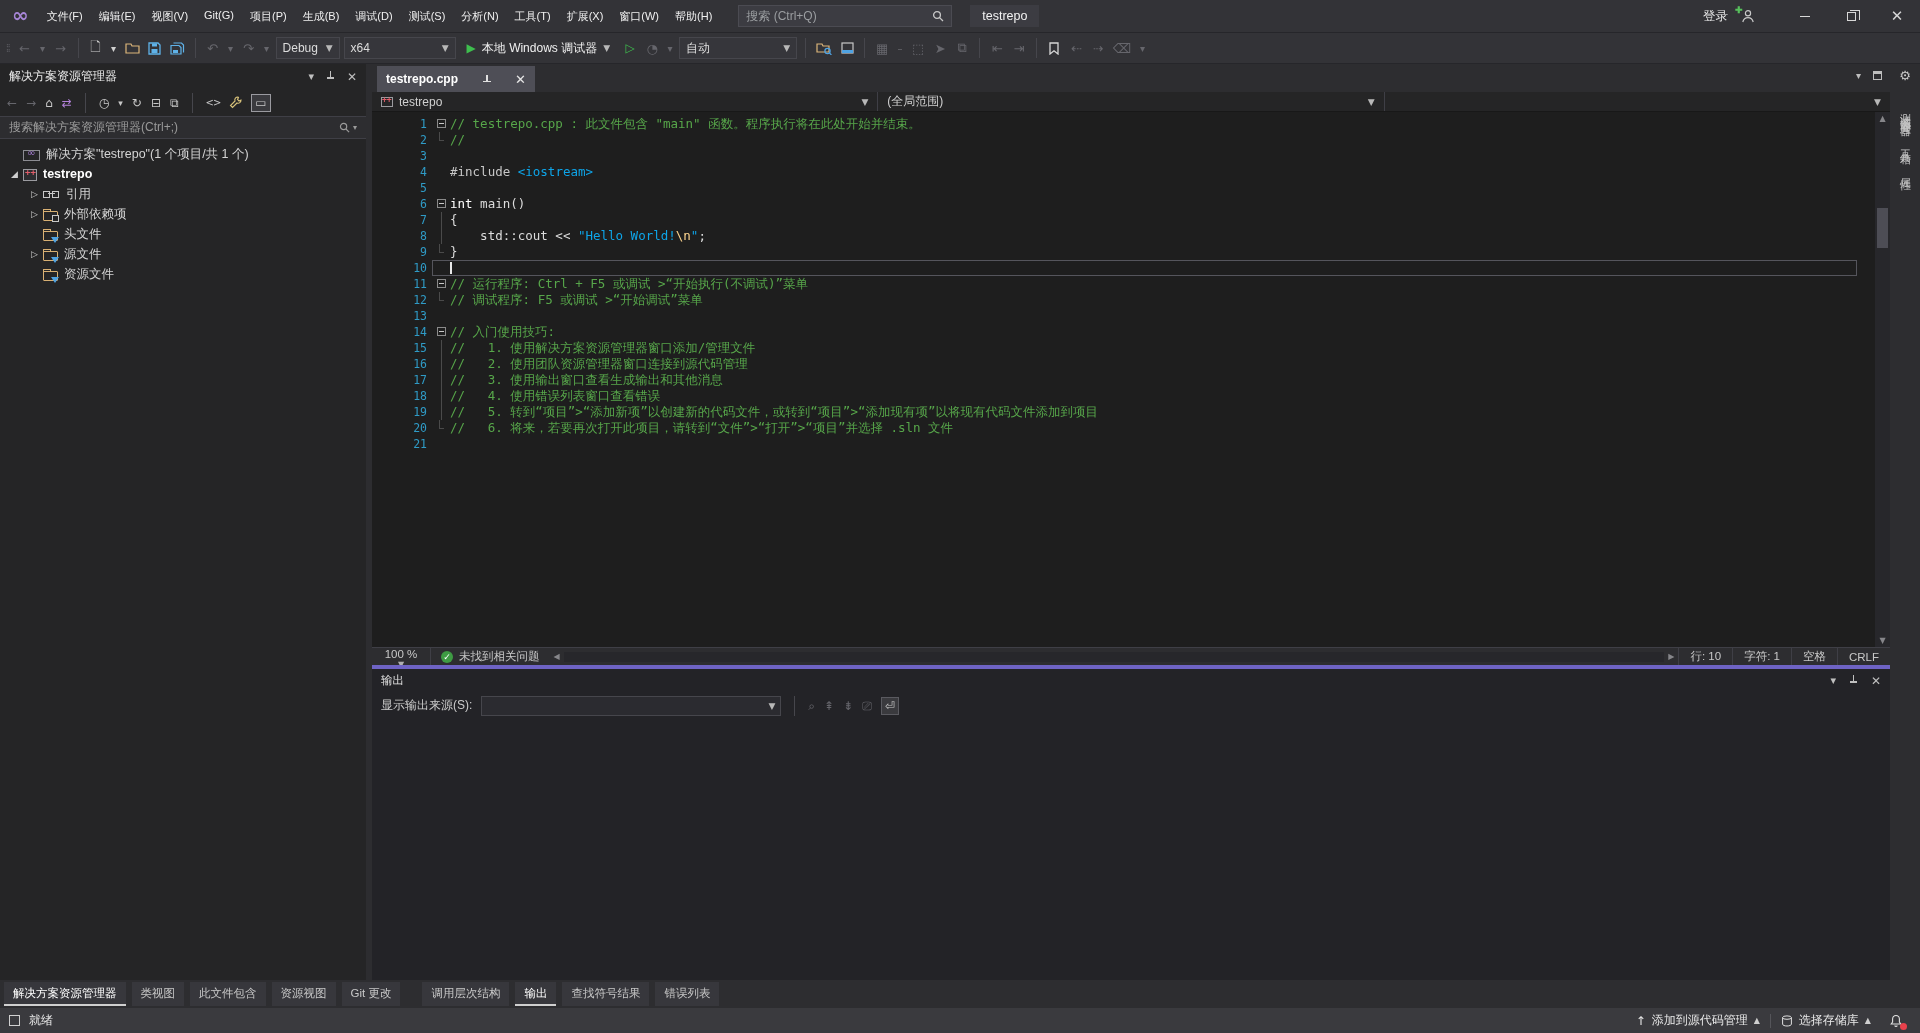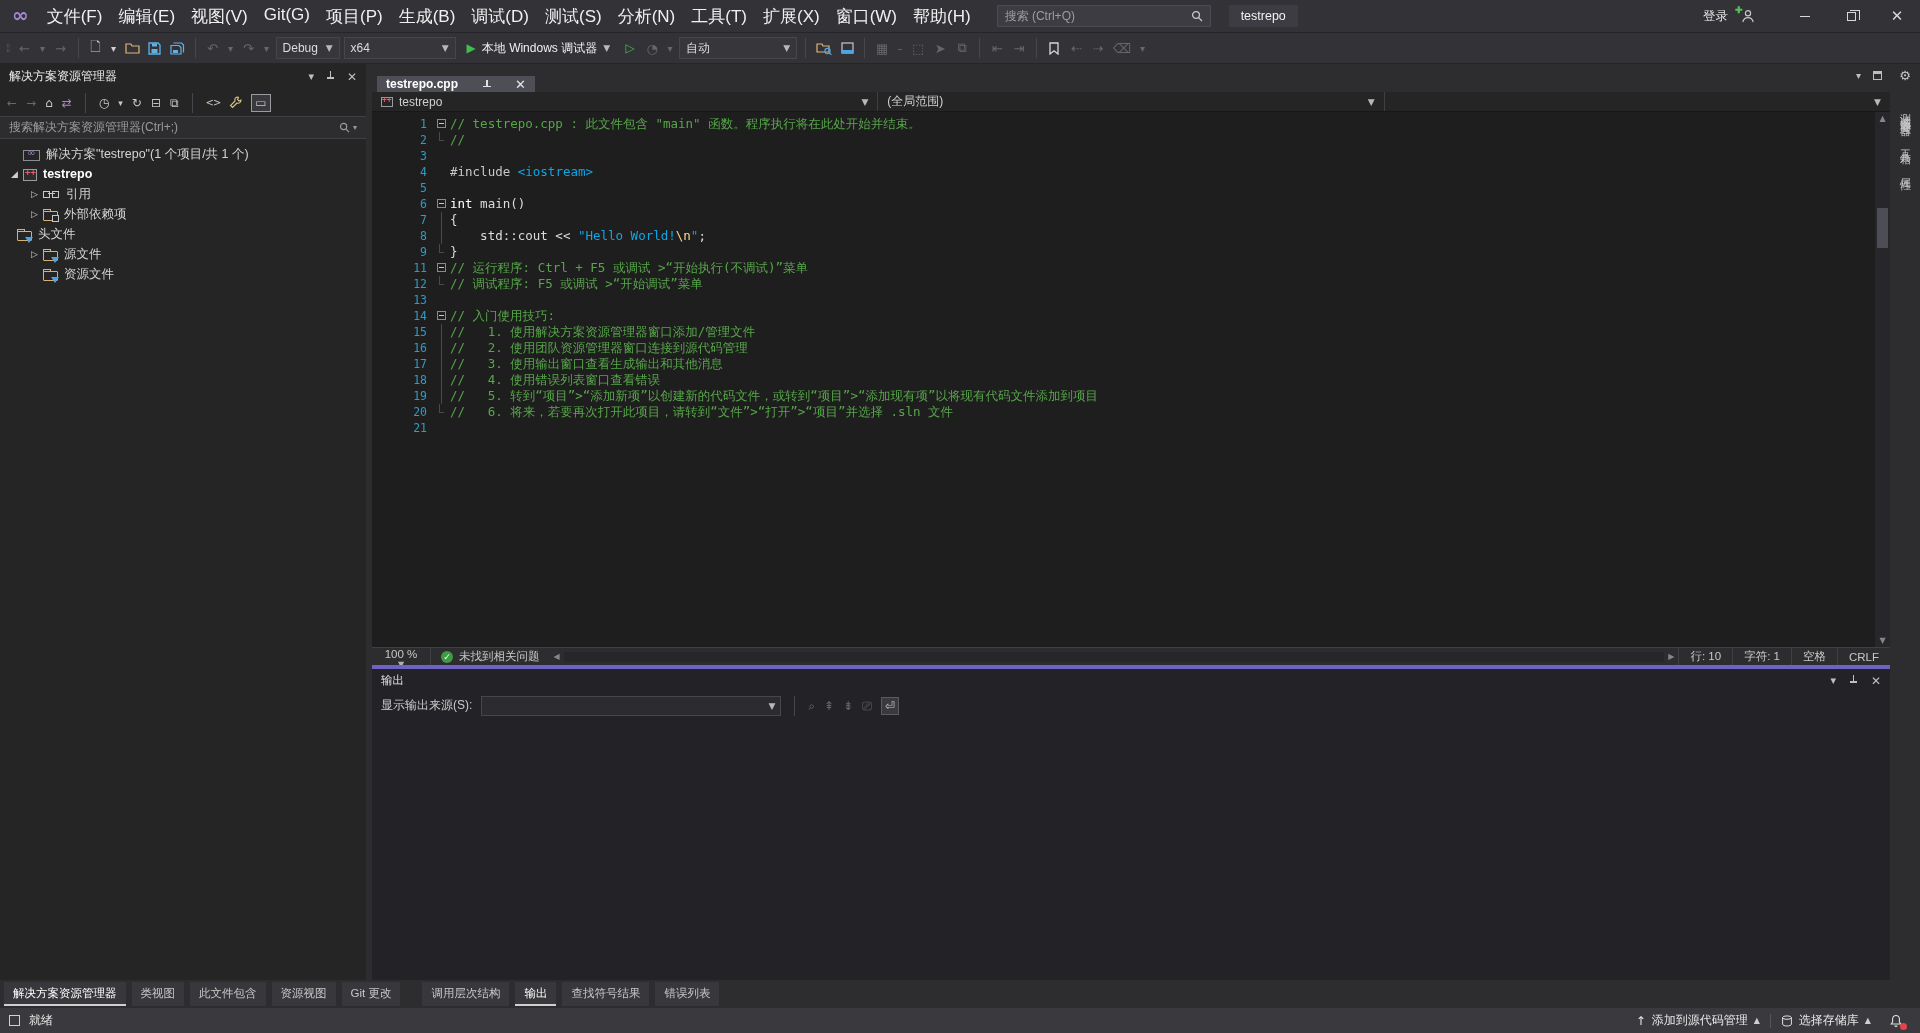--- a/index.html
+++ b/index.html
@@ -3,21 +3,21 @@
 <meta charset="utf-8">
 <style>
   html,body{margin:0;padding:0;background:#1a1a1c;}
   *{box-sizing:border-box;}
   .vs{width:1920px;height:1033px;position:relative;overflow:hidden;background:#2d2d30;
       font-family:"Liberation Sans",sans-serif;color:#cccccc;cursor:default;-webkit-user-select:none;user-select:none;}
 
   
   .titlebar{height:33px;background:#333337;display:flex;align-items:center;padding-left:6px;border-bottom:1px solid #26262a;}
   .vs-logo{color:#a886d8;font:700 20px "DejaVu Sans",sans-serif;margin:0 10px 2px 6px;}
-  .menu-item{font-size:17px;color:#f0f0f0;padding:5px 8px;white-space:nowrap;text-align:center;}
+  .menu-item{font-size:11px;color:#f0f0f0;padding:5px 8px;white-space:nowrap;text-align:center;}
   .qsearch{width:214px;height:22px;background:#3c3c42;border:1px solid #4b4b52;margin-left:18px;display:flex;align-items:center;justify-content:space-between;padding:0 7px;}
   .qsearch .ph{font-size:12px;color:#9b9ea1;}
   .win-title{margin-left:18px;background:#3c3c42;padding:4px 12px;font-size:12.5px;color:#f2f2f2;}
   .tb-right{margin-left:auto;display:flex;align-items:center;height:100%;}
   .signin{font-size:12.5px;color:#e8e8e8;margin-right:12px;}
   .person{margin-right:26px;position:relative;}
   .person .plus{position:absolute;left:-5px;top:-3px;color:#57c05c;font-size:9px;font-weight:700;}
   .wbtn{width:46px;height:100%;display:flex;align-items:center;justify-content:center;color:#d8d8d8;}
   .min-glyph{width:10px;height:1px;background:#d8d8d8;display:block;}
   .restore-glyph{width:9px;height:9px;border:1px solid #d8d8d8;position:relative;display:block;}
@@ -70,21 +70,21 @@
   .ico-references{background:linear-gradient(#c8c8c8,#c8c8c8) no-repeat 5px 6px/7px 1px;}
   .ico-references::before{content:"";position:absolute;left:0;top:4px;width:5px;height:5px;border:1px solid #c8c8c8;}
   .ico-references::after{content:"";position:absolute;right:1px;top:4px;width:5px;height:5px;border:1px solid #c8c8c8;}
   .ico-folder,.ico-ext-folder,.ico-filter-folder{width:15px;height:10px;border:1px solid #d8b073;border-radius:1px;margin-top:3px;}
   .ico-folder::before,.ico-ext-folder::before,.ico-filter-folder::before{content:"";position:absolute;top:-3px;left:-1px;width:6px;height:2px;border:1px solid #d8b073;border-bottom:none;}
   .ico-ext-folder::after{content:"";position:absolute;right:-2px;bottom:-2px;width:5px;height:5px;background:#252526;border:1px solid #c8c8c8;}
   .ico-filter-folder::after{content:"";position:absolute;right:-2px;bottom:-3px;width:0;height:0;border-left:4px solid transparent;border-right:4px solid transparent;border-top:6px solid #4fa3e3;}
 
   
   .tabrow{height:28px;background:#2d2d30;display:flex;align-items:flex-end;padding-left:5px;position:relative;}
-  .doc-tab{height:16px;background:#4e4e56;color:#ffffff;font-size:12px;font-weight:700;display:flex;align-items:center;gap:24px;padding:0 9px;}
+  .doc-tab{height:26px;background:#4e4e56;color:#ffffff;font-size:12px;font-weight:700;display:flex;align-items:center;gap:24px;padding:0 9px;}
   .doc-tab .pin{width:9px;height:11px;position:relative;}
   .doc-tab .pin::before{content:"";position:absolute;left:4px;top:1px;width:1.5px;height:6px;background:#e0e0e0;}
   .doc-tab .pin::after{content:"";position:absolute;left:1px;top:7px;width:8px;height:1.5px;background:#e0e0e0;}
   .doc-tab .tclose{font-family:"DejaVu Sans",sans-serif;font-weight:400;font-size:13px;color:#e8e8e8;}
   .tabrow-right{position:absolute;right:8px;top:6px;display:flex;gap:12px;color:#bdbdbd;font-family:"DejaVu Sans",sans-serif;font-size:10px;align-items:center;}
   .split-glyph{width:9px;height:9px;border:1px solid #bdbdbd;border-top-width:3px;display:block;}
 
   .navbar{height:20px;background:#252526;display:flex;border-bottom:1px solid #181818;}
   .nav-sec{flex:1;display:flex;align-items:center;gap:6px;padding:0 9px;font-size:12px;color:#d0d0d0;border-right:1px solid #3f3f46;}
   .nav-sec .cv{margin-left:auto;font-size:9px;color:#b8b8b8;font-family:"DejaVu Sans",sans-serif;}
@@ -345,21 +345,21 @@
           <div class="tree-row" style="padding-left: 26px;">
             <span class="tw-arrow">▷</span>
             <span class="ti ico-references"></span>
             <span class="tw-label">引用</span>
           </div>
           <div class="tree-row" style="padding-left: 26px;">
             <span class="tw-arrow">▷</span>
             <span class="ti ico-ext-folder"></span>
             <span class="tw-label">外部依赖项</span>
           </div>
-          <div class="tree-row" style="">
+          <div class="tree-row" style="padding-left: 26px;">
             <span class="tw-arrow"></span>
             <span class="ti ico-filter-folder"></span>
             <span class="tw-label">头文件</span>
           </div>
           <div class="tree-row" style="padding-left: 26px;">
             <span class="tw-arrow">▷</span>
             <span class="ti ico-filter-folder"></span>
             <span class="tw-label">源文件</span>
           </div>
           <div class="tree-row" style="padding-left: 26px;">
@@ -404,20 +404,21 @@
         <div id="code-lines" style="margin-right:15px;">
             <div class="crow"><span class="gl"></span><span class="ln">1</span><span class="fd"><span class="fbox"></span></span><span class="ct"><span class="tk-c">// testrepo.cpp : 此文件包含 "main" 函数。程序执行将在此处开始并结束。</span></span></div>
             <div class="crow"><span class="gl"></span><span class="ln">2</span><span class="fd"><span class="gend"></span></span><span class="ct"><span class="tk-c">//</span></span></div>
             <div class="crow"><span class="gl"></span><span class="ln">3</span><span class="fd"></span><span class="ct"></span></div>
             <div class="crow"><span class="gl"></span><span class="ln">4</span><span class="fd"></span><span class="ct"><span class="tk-p">#include</span><span class="tk-pl"> </span><span class="tk-s">&lt;iostream&gt;</span></span></div>
             <div class="crow"><span class="gl"></span><span class="ln">5</span><span class="fd"></span><span class="ct"></span></div>
             <div class="crow"><span class="gl"></span><span class="ln">6</span><span class="fd"><span class="fbox"></span></span><span class="ct"><span class="tk-k">int</span><span class="tk-pl"> </span><span class="tk-fn">main</span><span class="tk-pl">()</span></span></div>
             <div class="crow"><span class="gl"></span><span class="ln">7</span><span class="fd"><span class="gmid"></span></span><span class="ct"><span class="tk-pl">{</span></span></div>
             <div class="crow"><span class="gl"></span><span class="ln">8</span><span class="fd"><span class="gmid"></span></span><span class="ct"><span class="tk-pl">    std::cout &lt;&lt; </span><span class="tk-s">"Hello World!</span><span class="tk-e">\n</span><span class="tk-s">"</span><span class="tk-pl">;</span></span></div>
             <div class="crow"><span class="gl"></span><span class="ln">9</span><span class="fd"><span class="gend"></span></span><span class="ct"><span class="tk-pl">}</span></span></div>
+            <div class="crow cur"><span class="gl"></span><span class="ln">10</span><span class="fd"></span><span class="ct"></span></div>
             <div class="crow"><span class="gl"></span><span class="ln">11</span><span class="fd"><span class="fbox"></span></span><span class="ct"><span class="tk-c">// 运行程序: Ctrl + F5 或调试 &gt;“开始执行(不调试)”菜单</span></span></div>
             <div class="crow"><span class="gl"></span><span class="ln">12</span><span class="fd"><span class="gend"></span></span><span class="ct"><span class="tk-c">// 调试程序: F5 或调试 &gt;“开始调试”菜单</span></span></div>
             <div class="crow"><span class="gl"></span><span class="ln">13</span><span class="fd"></span><span class="ct"></span></div>
             <div class="crow"><span class="gl"></span><span class="ln">14</span><span class="fd"><span class="fbox"></span></span><span class="ct"><span class="tk-c">// 入门使用技巧: </span></span></div>
             <div class="crow"><span class="gl"></span><span class="ln">15</span><span class="fd"><span class="gmid"></span></span><span class="ct"><span class="tk-c">//   1. 使用解决方案资源管理器窗口添加/管理文件</span></span></div>
             <div class="crow"><span class="gl"></span><span class="ln">16</span><span class="fd"><span class="gmid"></span></span><span class="ct"><span class="tk-c">//   2. 使用团队资源管理器窗口连接到源代码管理</span></span></div>
             <div class="crow"><span class="gl"></span><span class="ln">17</span><span class="fd"><span class="gmid"></span></span><span class="ct"><span class="tk-c">//   3. 使用输出窗口查看生成输出和其他消息</span></span></div>
             <div class="crow"><span class="gl"></span><span class="ln">18</span><span class="fd"><span class="gmid"></span></span><span class="ct"><span class="tk-c">//   4. 使用错误列表窗口查看错误</span></span></div>
             <div class="crow"><span class="gl"></span><span class="ln">19</span><span class="fd"><span class="gmid"></span></span><span class="ct"><span class="tk-c">//   5. 转到“项目”&gt;“添加新项”以创建新的代码文件，或转到“项目”&gt;“添加现有项”以将现有代码文件添加到项目</span></span></div>
             <div class="crow"><span class="gl"></span><span class="ln">20</span><span class="fd"><span class="gend"></span></span><span class="ct"><span class="tk-c">//   6. 将来，若要再次打开此项目，请转到“文件”&gt;“打开”&gt;“项目”并选择 .sln 文件</span></span></div>

